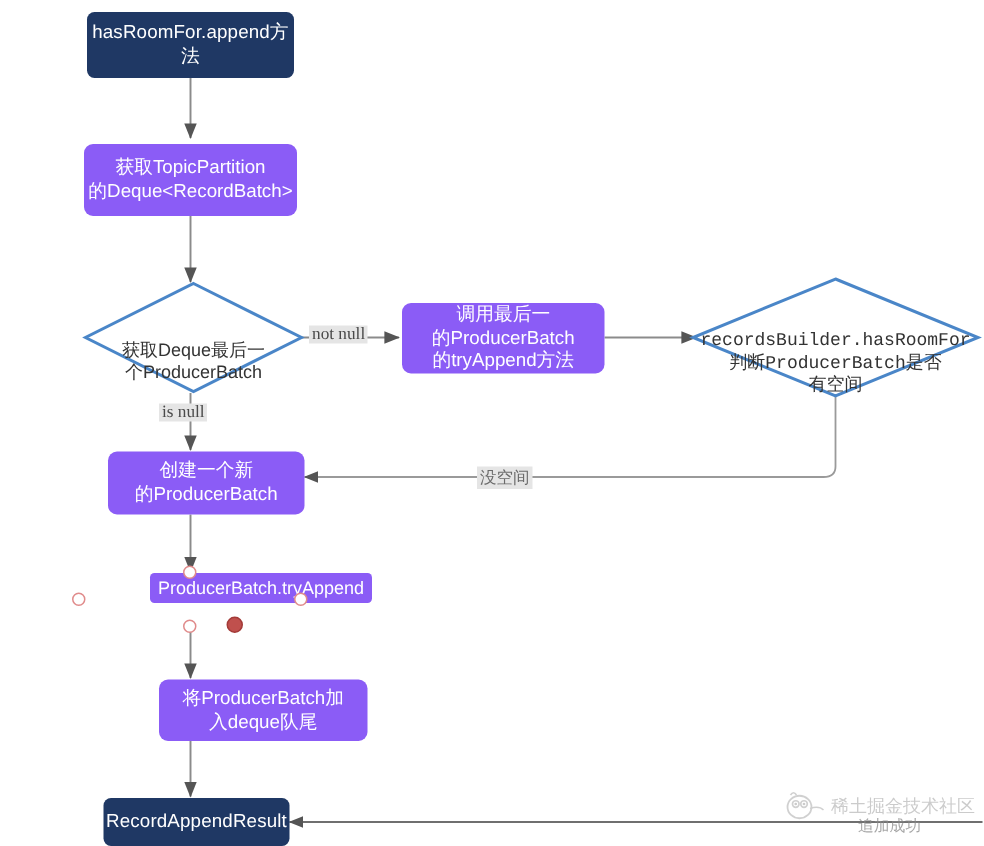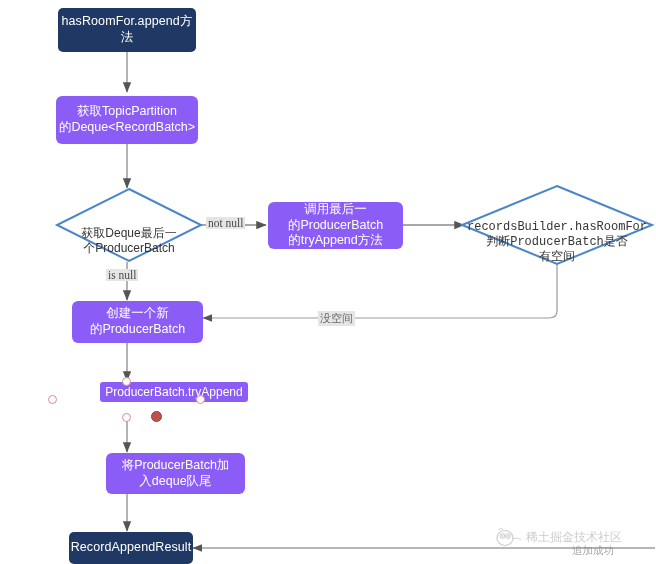--- a/index.html
+++ b/index.html
@@ -197,21 +197,21 @@
   <div class="node dark" style="left:69px; top:532px; width:124px; height:32px;">RecordAppendResult</div>
 
   <div class="edge-label" style="left:206px; top:217px;">not null</div>
 
   <div class="edge-label" style="left:106px; top:269px;">is null</div>
 
   <div class="edge-label cn" style="left:318px; top:311px;">没空间</div>
 
   <div class="wm-sub" style="left:572px; top:544px;">追加成功</div>
 
-  <div class="watermark" style="left:496px; top:526px;">
+  <div class="watermark" style="left:524px; top:526px;">
     <svg width="26" height="22" viewBox="0 0 26 22">
       <ellipse cx="9" cy="12" rx="8" ry="7.5" fill="none" stroke="#666" stroke-width="1.2"></ellipse>
       <circle cx="6.5" cy="10" r="2.2" fill="none" stroke="#666" stroke-width="1.1"></circle>
       <circle cx="12" cy="10" r="2.2" fill="none" stroke="#666" stroke-width="1.1"></circle>
       <circle cx="6.5" cy="10" r="0.9" fill="#555"></circle>
       <circle cx="12" cy="10" r="0.9" fill="#555"></circle>
       <path d="M3 4 Q5 1 7 4" fill="none" stroke="#666" stroke-width="1.1"></path>
       <path d="M16 13 Q22 11 25 14" fill="none" stroke="#666" stroke-width="1"></path>
     </svg>
     <span class="wm-text">稀土掘金技术社区</span>

